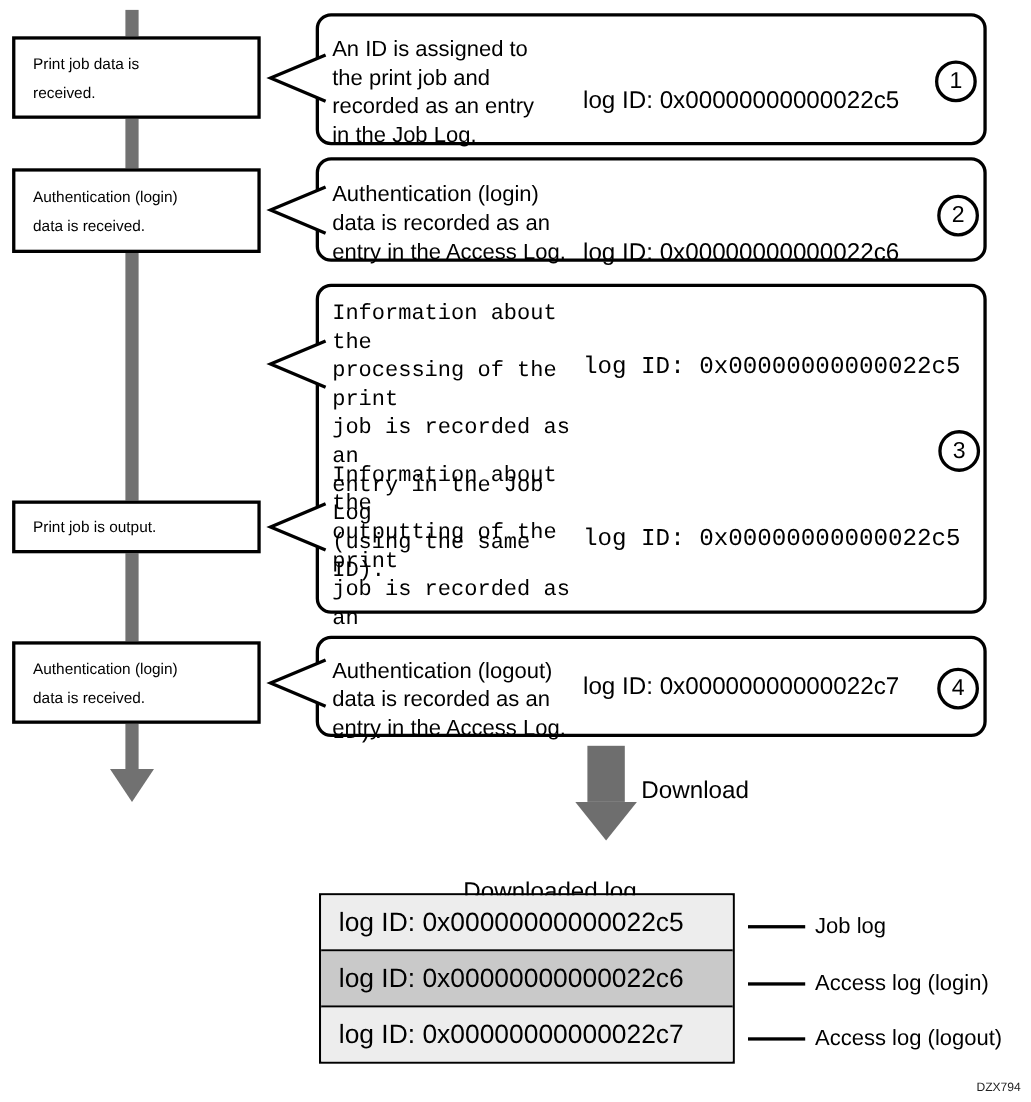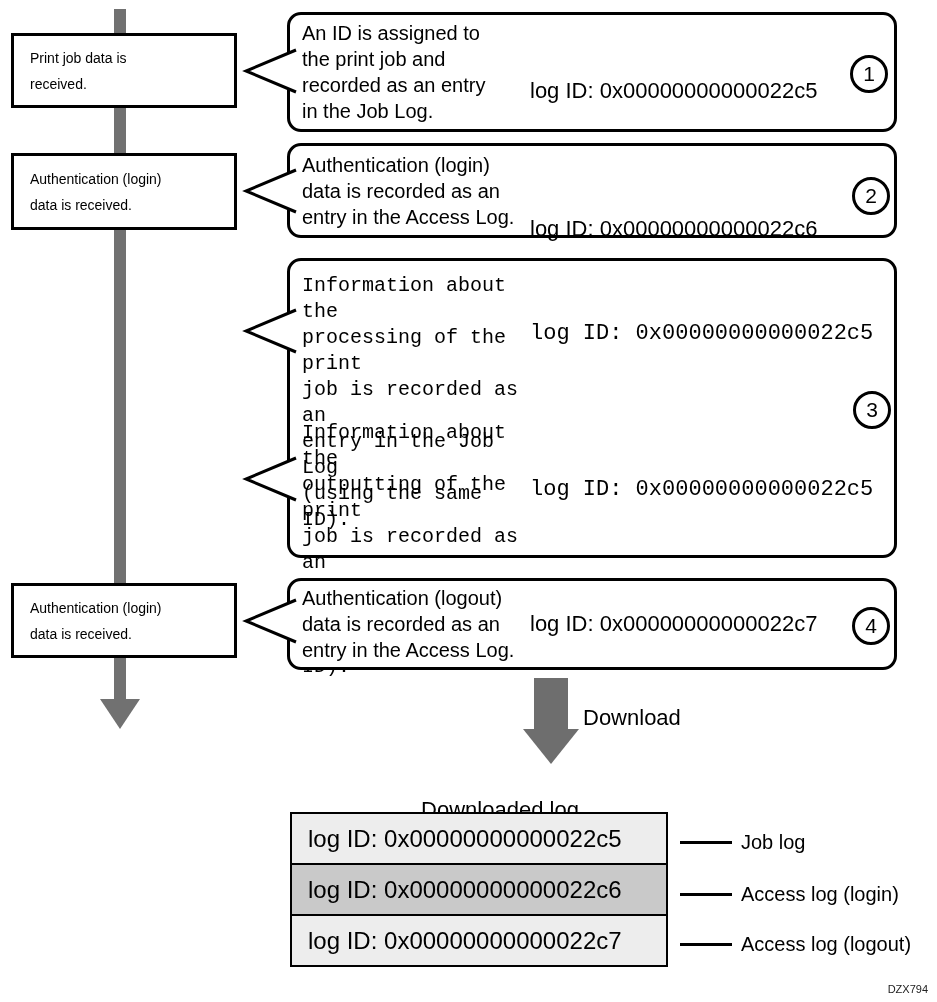--- a/index.html
+++ b/index.html
@@ -25,21 +25,21 @@
   
   .callout{
     position:absolute;left:287px;width:610px;background:#fff;border:3px solid #000;border-radius:14px;
     box-sizing:border-box;z-index:2;
   }
   #callout1{top:12px;height:120px;}
   #callout2{top:143px;height:95px;}
   #callout3{top:258px;height:300px;font-family:Liberation Mono, monospace;}
   #callout4{top:578px;height:92px;}
   .callout-text{
-    position:absolute;left:12px;top:0;height:100%;width:230px;display:flex;flex-direction:column;justify-content:center;
+    position:absolute;left:12px;top:12px;height:100%;width:230px;display:flex;flex-direction:column;justify-content:center;
     font-size:20px;line-height:26px;white-space:pre-line;
   }
   .callout-text.para{position:absolute;height:auto;display:block;}
   #para3a{top:12px;}
   #para3b{top:159px;}
   .logid{position:absolute;left:240px;font-size:22px;line-height:26px;white-space:nowrap;}
   
   #tails{position:absolute;left:0;top:0;width:937px;height:1002px;z-index:3;pointer-events:none;}
   
   .circ{
@@ -78,20 +78,21 @@
 
 <div id="page">
 
   <div class="vbar"></div>
   <div class="vbar-head"></div>
 
   <div class="step" id="step1"><span>Print job data is
 received.</span></div>
   <div class="step" id="step2"><span>Authentication (login)
 data is received.</span></div>
+  <div class="step" id="step4"><span>Print job is output.</span></div>
   <div class="step" id="step5"><span>Authentication (login)
 data is received.</span></div>
 
   <div class="callout" id="callout1">
     <div class="callout-text">An ID is assigned to
 the print job and
 recorded as an entry
 in the Job Log.</div>
     <div class="logid" style="top:63px;">log ID: 0x00000000000022c5</div>
   </div>

